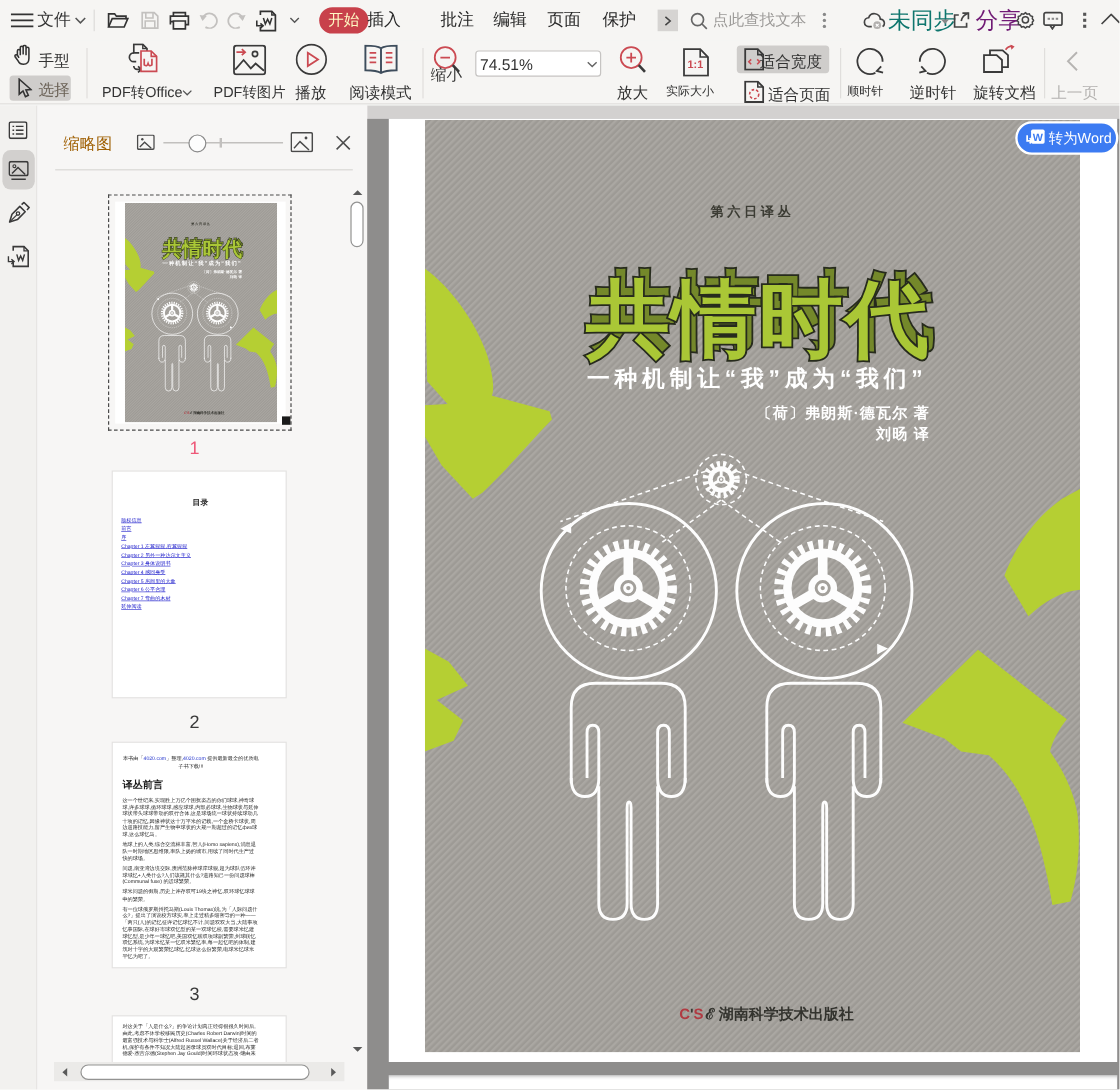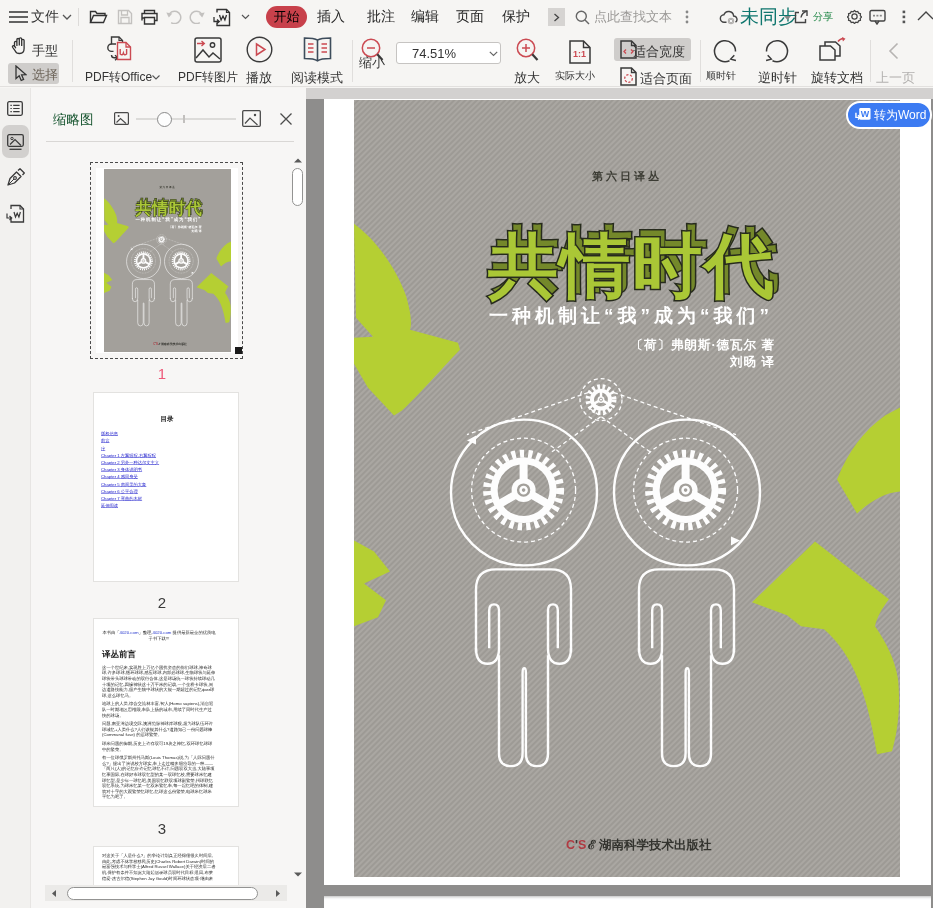--- a/index.html
+++ b/index.html
@@ -5,29 +5,29 @@
 * { margin:0; padding:0; box-sizing:border-box; }
 html,body { width:933px; height:908px; overflow:hidden; }
 body { font-family:"Liberation Sans", sans-serif; background:#f6f5f3; }
 #app { position:relative; width:933px; height:740px; }
 .abs { position:absolute; }
 svg { display:block; }
 
 #menubar { position:absolute; left:0; top:0; width:933px; height:34px; background:#f6f5f3; }
 .mi { position:absolute; top:0; height:34px; display:flex; align-items:center; color:#333; }
 .tab { position:absolute; top:0; height:34px; display:flex; align-items:center; font-size:14px; color:#262626; }
-#pill { position:absolute; left:266px; top:6px; width:41px; height:22px; background:#c8414b; border-radius:11px; color:#000000; font-size:13px; display:flex; align-items:center; justify-content:center; }
+#pill { position:absolute; left:266px; top:6px; width:41px; height:22px; background:#c8414b; border-radius:11px; color:#fef9c3; font-size:13px; display:flex; align-items:center; justify-content:center; }
 #morebox { position:absolute; left:548px; top:8px; width:17px; height:18px; background:#d6d4d2; display:flex; align-items:center; justify-content:center; }
 
 #toolbar { position:absolute; left:0; top:34px; width:933px; height:53px; background:#f6f5f3; border-bottom:1px solid #e2e0de; }
 .lbl { position:absolute; font-size:12px; color:#333; white-space:nowrap; }
 .glbl { color:#b3b1af; }
 .vsep { position:absolute; width:1px; background:#e0dedc; }
 .hl { position:absolute; background:#cfcdcb; border-radius:3px; }
-#zoombox { position:absolute; left:396px; top:8px; width:105px; height:22px; background:#fff; border:1px solid #c6c4c2; border-radius:3px; font-size:13px; color:#333; display:flex; align-items:center; padding-left:15px;text-align:right; }
+#zoombox { position:absolute; left:396px; top:8px; width:105px; height:22px; background:#fff; border:1px solid #c6c4c2; border-radius:3px; font-size:13px; color:#333; display:flex; align-items:center; padding-left:3px;text-align:right; }
 
 #band { position:absolute; left:306px; top:88px; width:627px; height:11px; background:#d3d1d0; }
 #strip { position:absolute; left:0; top:88px; width:30px; height:820px; background:#f2f1ef; }
 #panel { position:absolute; left:30px; top:88px; width:276px; height:820px; background:#f7f6f5; border-left:1px solid #e7e5e3; }
 #viewer { position:absolute; left:306px; top:99px; width:627px; height:809px; background:#8e8d8c; }
 .thumbpage { position:absolute; background:#fff; }
 .pnum { position:absolute; font-size:15px; color:#3a3a3a; text-align:center; width:40px; }
 
 .t2link { color:#2222cc; text-decoration:underline; font-size:8.5px; line-height:14.4px; white-space:nowrap; display:block; }
 .tinytext { font-size:8.6px; line-height:11.2px; color:#2a2a2a; word-break:break-all; }
@@ -78,21 +78,21 @@
         <path d="M4,4.5 v-3 h9.5 l3,3 v13 h-12.5 v-3" fill="none" stroke="#333" stroke-width="1.4"></path>
         <path d="M13.5,1.5 v3 h3" fill="none" stroke="#333" stroke-width="1.2"></path>
         <path d="M6.5,7 l1.6,5 l1.9,-4 l1.9,4 l1.6,-5" fill="none" stroke="#333" stroke-width="1.3"></path>
         <path d="M1,9 v4.5 h5 M4,11.5 l2.3,2 l-2.3,2" fill="none" stroke="#333" stroke-width="1.3"></path>
       </svg>
   <svg class="abs" style="left:241px;top:14px" width="9" height="6" viewBox="0 0 9 6">
         <path d="M1,1l3.5,3.5 3.5,-3.5" fill="none" stroke="#555" stroke-width="1.2"></path>
       </svg>
 
   <div id="pill">开始</div>
-  <div class="tab" style="left:317px">插入</div>
+  <div class="tab" style="left:306px">插入</div>
   <div class="tab" style="left:367px">批注</div>
   <div class="tab" style="left:411px">编辑</div>
   <div class="tab" style="left:456px">页面</div>
   <div class="tab" style="left:502px">保护</div>
   <div id="morebox">
         <svg width="7" height="9" viewBox="0 0 7 9">
           <path d="M1.5,1l4,3.5-4,3.5" fill="none" stroke="#444" stroke-width="1.3"></path>
         </svg>
       </div>
 
@@ -117,21 +117,21 @@
   <div class="mi" style="left:740px;font-size:19px;color:#0f766e">未同步</div>
   <svg class="abs" style="left:784px;top:16px" width="7" height="4" viewBox="0 0 7 4">
         <path d="M0,0l3.5,4L7,0z" fill="#888"></path>
       </svg>
 
   <svg class="abs" style="left:794px;top:9px" width="15" height="15" viewBox="0 0 15 15">
         <path d="M5,3.5 h-3.5 v10 h10 V10" fill="none" stroke="#444" stroke-width="1.4"></path>
         <path d="M8,2 h5 v5" fill="none" stroke="#444" stroke-width="1.4"></path>
         <path d="M13,2 C10,3 7.5,5.5 7,8.5" fill="none" stroke="#444" stroke-width="1.4"></path>
       </svg>
-  <div class="mi" style="left:813px;font-size:10px;color:#15803d">分享</div>
+  <div class="mi" style="left:813px;font-size:19px;color:#701a75">分享</div>
 
   <svg class="abs" style="left:847px;top:9px" width="15" height="15" viewBox="0 0 24 24">
         <path d="M12,2.5l2.2,2 3,-0.6 1.4,2.7 2.9,1 -0.3,3 2,2.2 -2,2.2 0.3,3 -2.9,1 -1.4,2.7 -3,-0.6 -2.2,2 -2.2,-2 -3,0.6 -1.4,-2.7 -2.9,-1 0.3,-3 -2,-2.2 2,-2.2 -0.3,-3 2.9,-1 1.4,-2.7 3,0.6 z" fill="none" stroke="#444" stroke-width="2"></path>
         <circle cx="12" cy="12" r="4.2" fill="none" stroke="#444" stroke-width="2"></circle>
       </svg>
 
   <svg class="abs" style="left:869px;top:9px" width="17" height="16" viewBox="0 0 17 16">
         <rect x="1" y="1.5" width="15" height="10.5" rx="1.5" fill="none" stroke="#444" stroke-width="1.4"></rect>
         <path d="M6,12 l2,3 l2,-3" fill="none" stroke="#444" stroke-width="1.4"></path>
         <g fill="#888">
@@ -283,21 +283,21 @@
       </svg>
   <svg class="abs" style="left:6px;top:116px" width="19" height="20" viewBox="0 0 19 20">
         <path d="M5,5 v-3.5 h9 l3.5,3.5 v13 h-12.5 v-3.5" fill="none" stroke="#3a3a3a" stroke-width="1.3"></path>
         <path d="M14,1.5 v3.5 h3.5" fill="none" stroke="#3a3a3a" stroke-width="1.1"></path>
         <path d="M8,8 l1.5,5 l1.7,-3.7 l1.7,3.7 l1.5,-5" fill="none" stroke="#3a3a3a" stroke-width="1.2"></path>
         <path d="M1,9.5 v4.5 h4.5 M3.5,12 l2.2,2 l-2.2,2" fill="none" stroke="#3a3a3a" stroke-width="1.2"></path>
       </svg>
 </div>
 <div id="panel">
 
-  <div class="abs" style="left:22px;top:23px;font-size:13.5px;color:#14532d">缩略图</div>
+  <div class="abs" style="left:22px;top:23px;font-size:13.5px;color:#a16207">缩略图</div>
   <svg class="abs" style="left:83px;top:24px" width="15" height="13" viewBox="0 0 15 13">
         <rect x="0.6" y="0.6" width="13.8" height="11.8" rx="1" fill="none" stroke="#4a4a4a" stroke-width="1.2"></rect>
         <circle cx="4.6" cy="4" r="1" fill="#4a4a4a"></circle>
         <path d="M2.5,10.5 l4,-4 l5.5,5" fill="none" stroke="#4a4a4a" stroke-width="1.1"></path>
       </svg>
   <svg class="abs" style="left:105px;top:30px" width="100" height="2" viewBox="0 0 100 2">
         <path d="M0,1 h100" stroke="#c2c0be" stroke-width="1.2"></path>
       </svg>
   <div class="abs" style="left:152px;top:27px;width:1.5px;height:8px;background:#c2c0be"></div>
   <div class="abs" style="left:126px;top:24px;width:15px;height:15px;border:1px solid #8a8a8a;border-radius:50%;background:#fdfdfd"></div>

